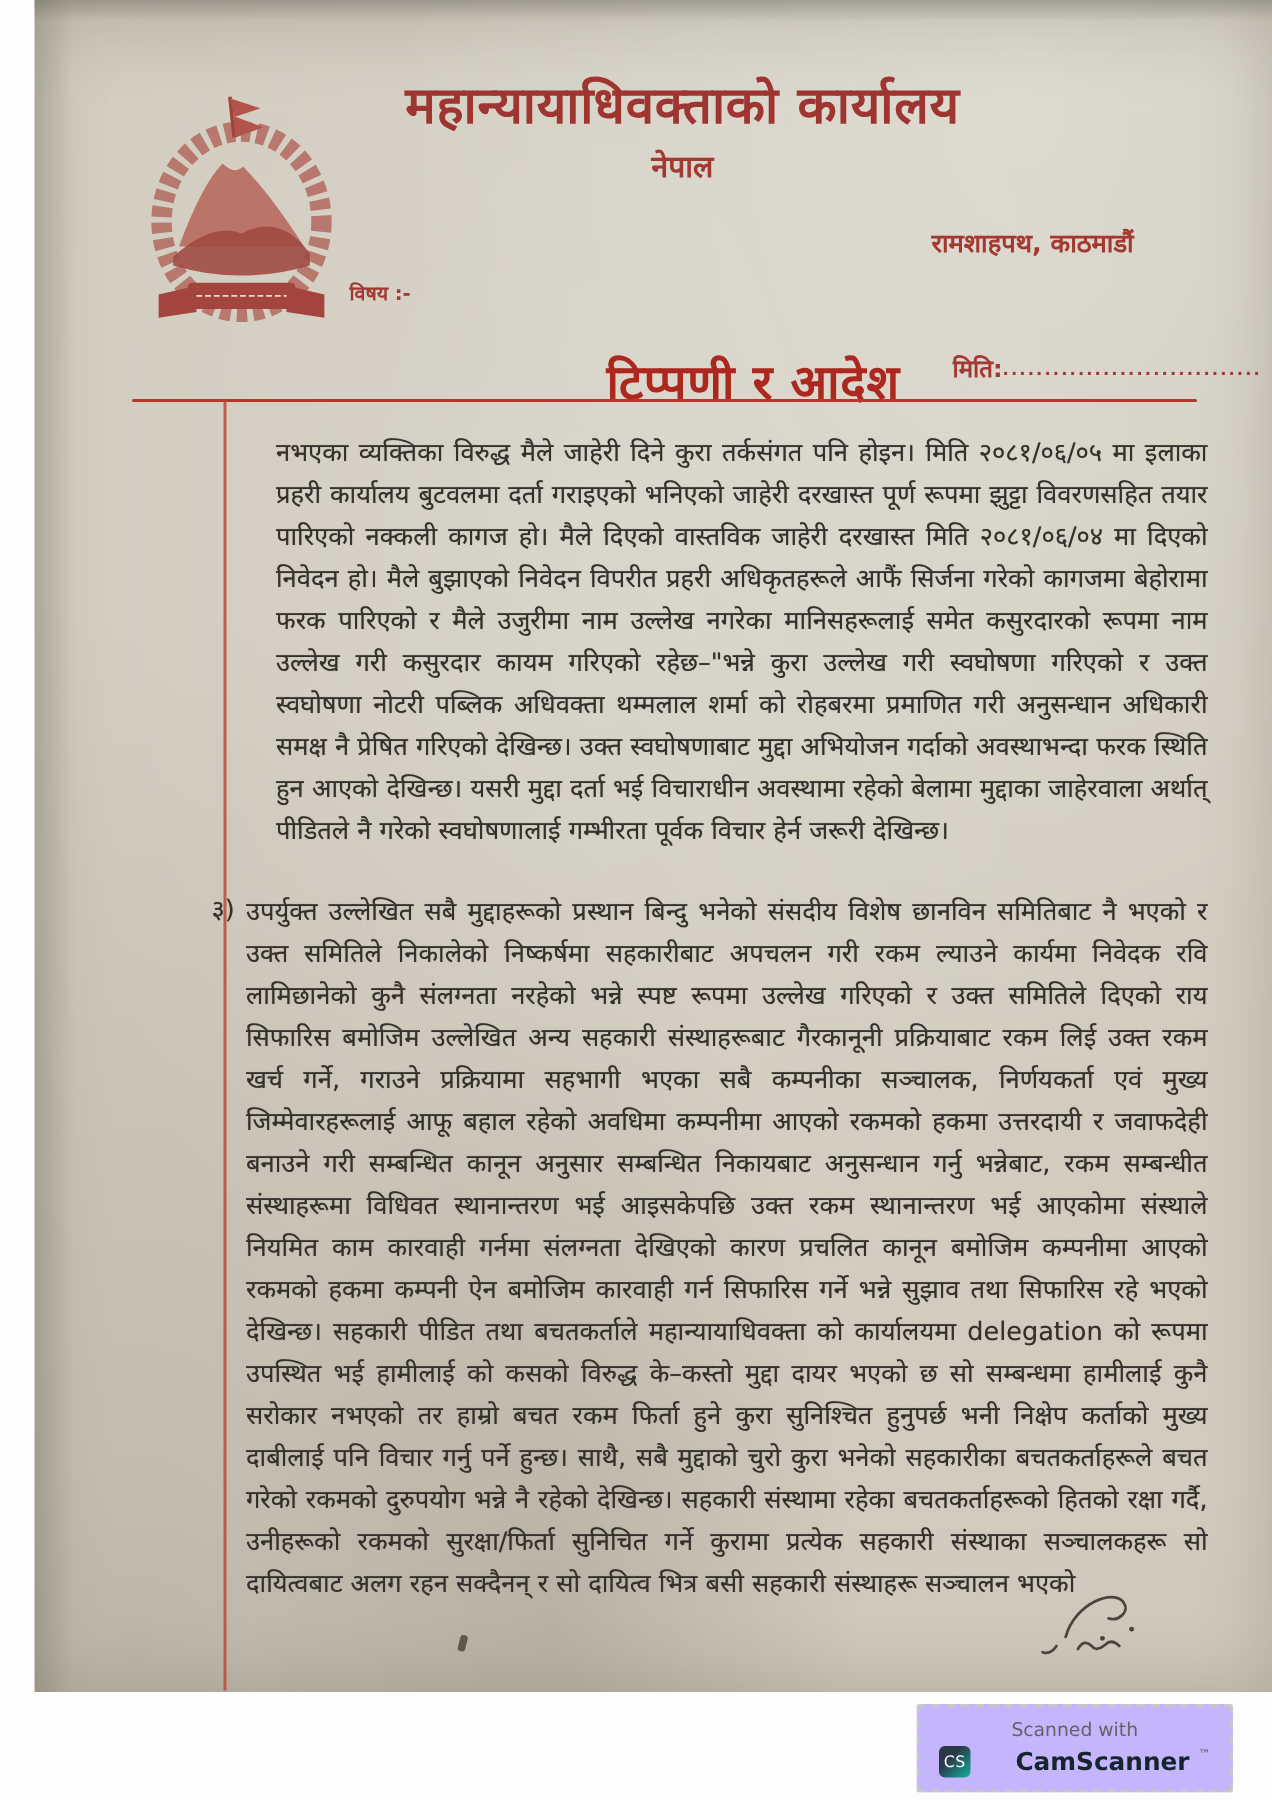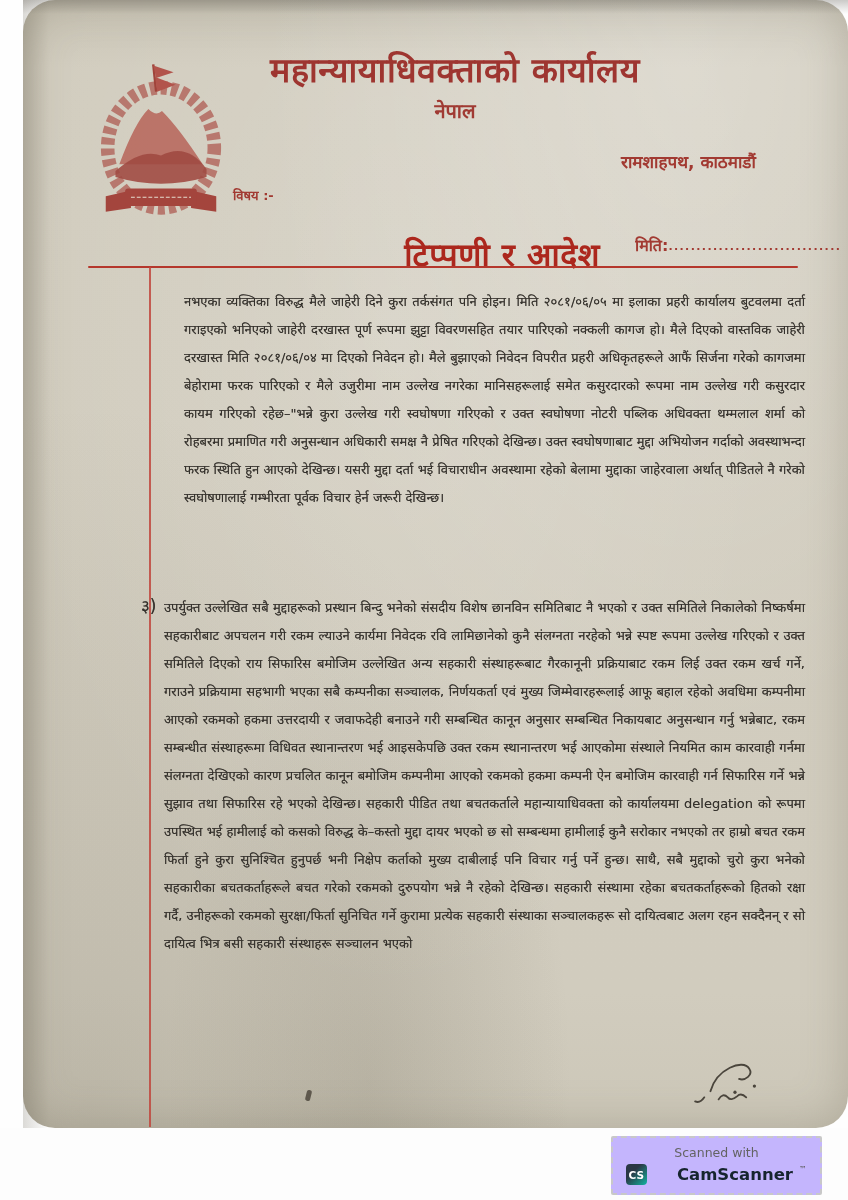--- a/index.html
+++ b/index.html
@@ -6,21 +6,21 @@
   .page{position:relative;width:848px;height:1200px;background:#fefefe;overflow:hidden;
         font-family:"DejaVu Sans","Liberation Sans",sans-serif;}
   
   .paper{position:absolute;left:23px;top:0;right:0;height:1128px;
     background:
       radial-gradient(ellipse at 80% 6%, rgba(255,255,255,.25), transparent 45%),
       radial-gradient(ellipse at 45% 30%, rgba(255,255,255,.14), transparent 60%),
       radial-gradient(ellipse at 8% 98%, rgba(95,88,70,.16), transparent 45%),
       radial-gradient(ellipse at 42% 96%, rgba(95,88,70,.14), transparent 30%),
       linear-gradient(180deg,#c8c3b4 0%,#d2cdbf 6%,#d1ccbe 88%,#ccc7b8 100%);
-    box-shadow:inset 0 0 46px rgba(100,92,74,.28);border-radius:32px;}
+    box-shadow:inset 0 0 46px rgba(100,92,74,.28);}
   .paper::before{content:"";position:absolute;left:0;top:0;right:0;height:14px;
     background:linear-gradient(180deg,rgba(84,80,72,.30),rgba(84,80,72,0));}
   .edge-shadow{position:absolute;left:0;top:0;bottom:0;width:26px;
     background:linear-gradient(90deg,rgba(96,90,74,.22),rgba(96,90,74,0));}
   
   .logo{position:absolute;left:75px;top:60px;width:126px;height:166px;opacity:.92;filter:blur(.3px);}
   .office-name{position:absolute;left:132px;top:46px;width:600px;text-align:center;
     font-size:34px;font-weight:bold;color:#9e3530;letter-spacing:.5px;}
   .country{position:absolute;left:132px;top:97px;width:600px;text-align:center;
     font-size:20px;font-weight:bold;color:#a03a33;}
@@ -32,38 +32,38 @@
   .field{position:absolute;left:612px;width:210px;font-size:16px;font-weight:bold;color:#a23a32;white-space:nowrap;overflow:hidden;}
   .field .dotline{font-size:11px;letter-spacing:1.4px;color:#a23a32;vertical-align:1px;}
   .field-pana{top:195px;}
   .field-miti{top:234px;}
   .doc-title{position:absolute;left:277px;top:232px;width:300px;text-align:right;
     font-size:32px;font-weight:bold;color:#ac271d;letter-spacing:.5px;}
   
   .hrule{position:absolute;left:65px;top:266px;width:710px;height:2.2px;background:#b5372c;border-radius:1px;}
   .vrule{position:absolute;left:126px;top:267px;width:2px;height:860px;background:#c0473d;opacity:.85;}
   
-  .para{position:absolute;margin:0;font-size:13px;line-height:28px;color:#34312c;
+  .para{position:absolute;margin:0;font-size:17px;line-height:28px;color:#34312c;
     text-align:justify;text-shadow:0 0 .5px rgba(52,46,40,.55);}
   .para-1{left:161px;top:288px;width:621px;}
   .para-2{left:141px;top:594px;width:641px;}
   .marker{position:absolute;left:118px;top:594px;font-size:17px;color:#34312c;
     text-shadow:0 0 .5px rgba(52,46,40,.55);}
   .signature{position:absolute;left:667px;top:1050px;width:92px;height:62px;}
   .ink-tick{position:absolute;left:283px;top:1090px;width:5px;height:11px;background:#474137;
     border-radius:2px;transform:rotate(14deg);opacity:.8;}
   
   .footer-strip{position:absolute;left:0;top:1128px;width:848px;height:72px;background:#fdfdfd;}
   .cs-badge{position:absolute;right:26px;top:8px;padding:7px 13px 8px;
     border:2px dashed #c8c8c8;background:#c4b5fd;border-radius:2px;}
   .cs-line1{font-size:12.5px;color:#636363;text-align:center;margin-bottom:4px;}
   .cs-line2{display:flex;align-items:center;justify-content:center;gap:6px;}
   .cs-icon{width:21px;height:21px;border-radius:4px;display:flex;align-items:center;justify-content:center;
     background:linear-gradient(135deg,#2a3744 35%,#11b3a0);color:#ffffff;
-    font-size:10.5px;font-weight:bold;letter-spacing:.2px;}
+    font-size:10.5px;font-weight:normal;letter-spacing:.2px;}
   .cs-name{font-size:16.5px;font-weight:bold;color:#16242e;margin-left:24px;}
   .cs-tm{font-size:8px;color:#5a5a5a;vertical-align:top;position:relative;top:-5px;}
 </style>
 </head>
 <body>
 
 <div class="page">
 
   <div class="paper">
     <div class="edge-shadow"></div>

